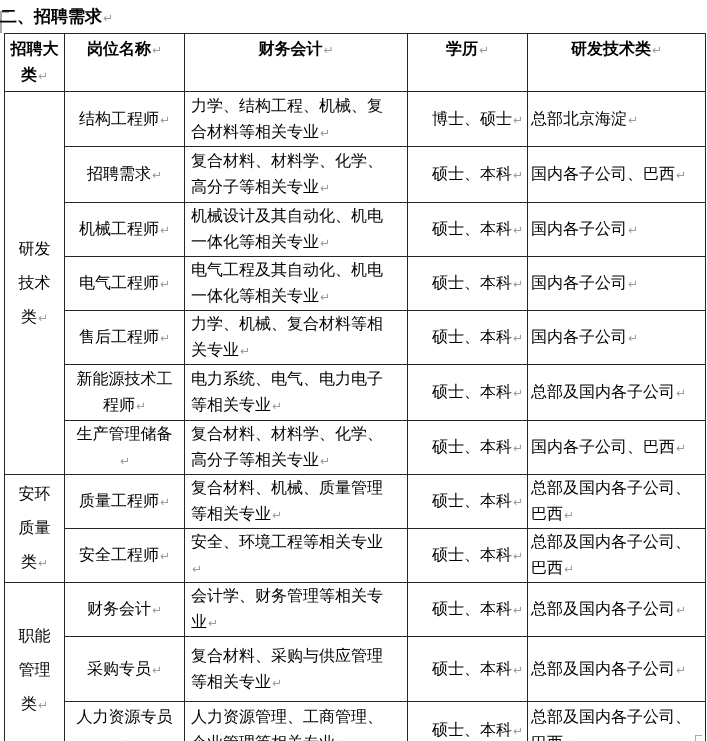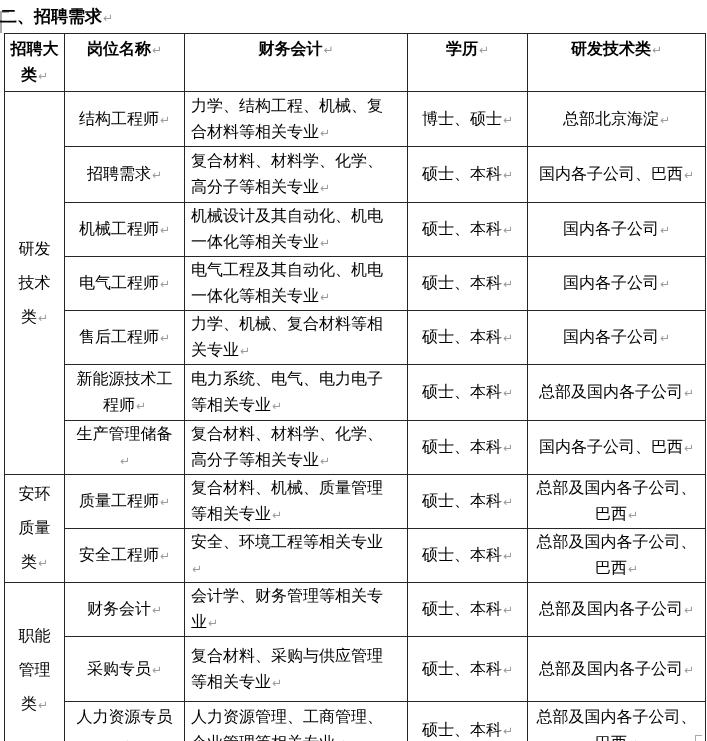--- a/index.html
+++ b/index.html
@@ -22,22 +22,22 @@
   th,td{border:1px solid #262626;font-size:16px;overflow:hidden;}
   th{
     font-weight:bold;text-align:center;vertical-align:top;
     line-height:26px;padding:2px 2px 0 2px;
   }
   thead tr{height:58px;}
   td{vertical-align:middle;line-height:26px;}
   td.cat{text-align:center;padding:0 6px;line-height:34px;}
   td.pos{text-align:center;padding:0 7px;}
   td.major{text-align:justify;text-justify:inter-ideograph;padding:0 24px 0 6px;}
-  td.deg{text-align:center;padding:0 4px;}
-  td.loc{text-align:center;padding:0 3px;}
+  td.deg{text-align:right;padding:0 4px;}
+  td.loc{padding:0 3px;}
 
   tbody tr:nth-child(1){height:55px;}
   tbody tr:nth-child(2){height:56px;}
   tbody tr:nth-child(3){height:54px;}
   tbody tr:nth-child(4){height:53px;}
   tbody tr:nth-child(5){height:53px;}
   tbody tr:nth-child(6){height:56px;}
   tbody tr:nth-child(7){height:52px;}
   tbody tr:nth-child(8){height:51px;}
   tbody tr:nth-child(9){height:50px;}

